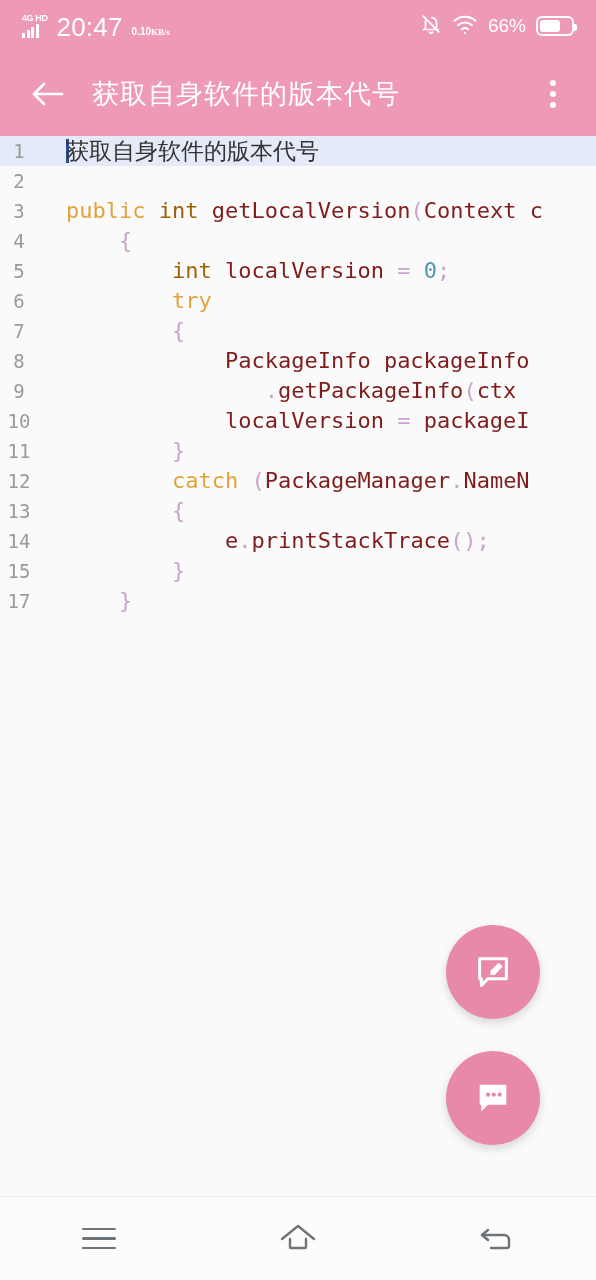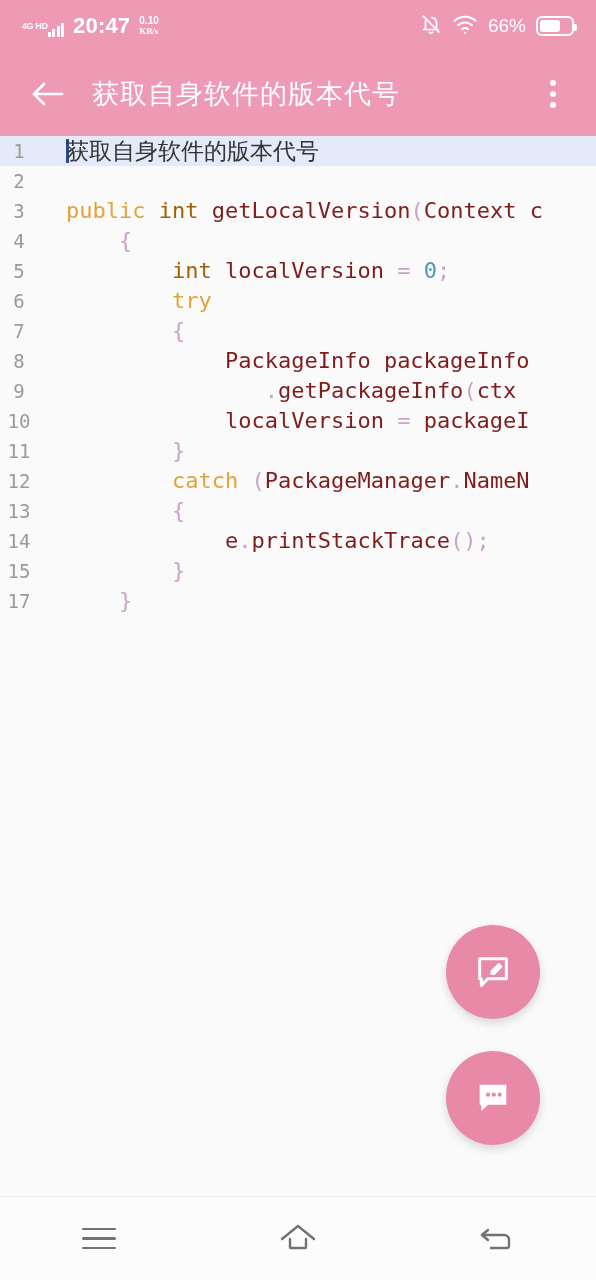--- a/index.html
+++ b/index.html
@@ -11,30 +11,30 @@
   }
   .phone { position: relative; width: 596px; height: 1280px; background: #FAFAFA; }
 
   
   .statusbar {
     height: 52px; background: #EE9AB5;
     display: flex; align-items: center;
     padding: 0 22px; color: #ffffff;
   }
   .sb-left { display: flex; align-items: flex-end; gap: 9px; }
-  .sig-wrap { position: relative; display: flex; flex-direction: row; align-items: flex-start; }
+  .sig-wrap { position: relative; display: flex; flex-direction: column; align-items: flex-start; }
   .sig-label { font-size: 9px; font-weight: bold; line-height: 9px; letter-spacing: -0.4px; }
   .sig-bars { display: flex; align-items: flex-end; gap: 1.5px; height: 14px; margin-top: 1px; }
   .sig-bars i { display: block; width: 3px; background: #ffffff; border-radius: 0.5px; }
   .sig-bars i:nth-child(1){ height: 5px; }
   .sig-bars i:nth-child(2){ height: 8px; }
   .sig-bars i:nth-child(3){ height: 11px; }
   .sig-bars i:nth-child(4){ height: 14px; }
-  .clock { font-size: 22px; font-weight: 700; line-height: 22px; letter-spacing: 0.2px; }
-  .netspeed { display: flex; flex-direction: column; line-height: 10px; margin-bottom: 1px; }
+  .clock { font-size: 26px; font-weight: 400; line-height: 22px; letter-spacing: 0.2px; }
+  .netspeed { display: flex; line-height: 10px; margin-bottom: 1px; }
   .netspeed .v { font-size: 10px; font-weight: bold; }
   .netspeed .u { font-size: 9px; font-weight: bold; font-family: Liberation Serif, serif; }
   .sb-right { margin-left: auto; display: flex; align-items: center; gap: 10px; text-align: center; }
   .battery-txt { font-size: 19px; font-weight: 500; }
   .batt {
     width: 38px; height: 20px; border: 2.5px solid #fff; border-radius: 6px;
     position: relative; display: flex; align-items: center; padding: 2px;
   }
   .batt::after {
     content: ""; position: absolute; right: -5px; top: 6px;

